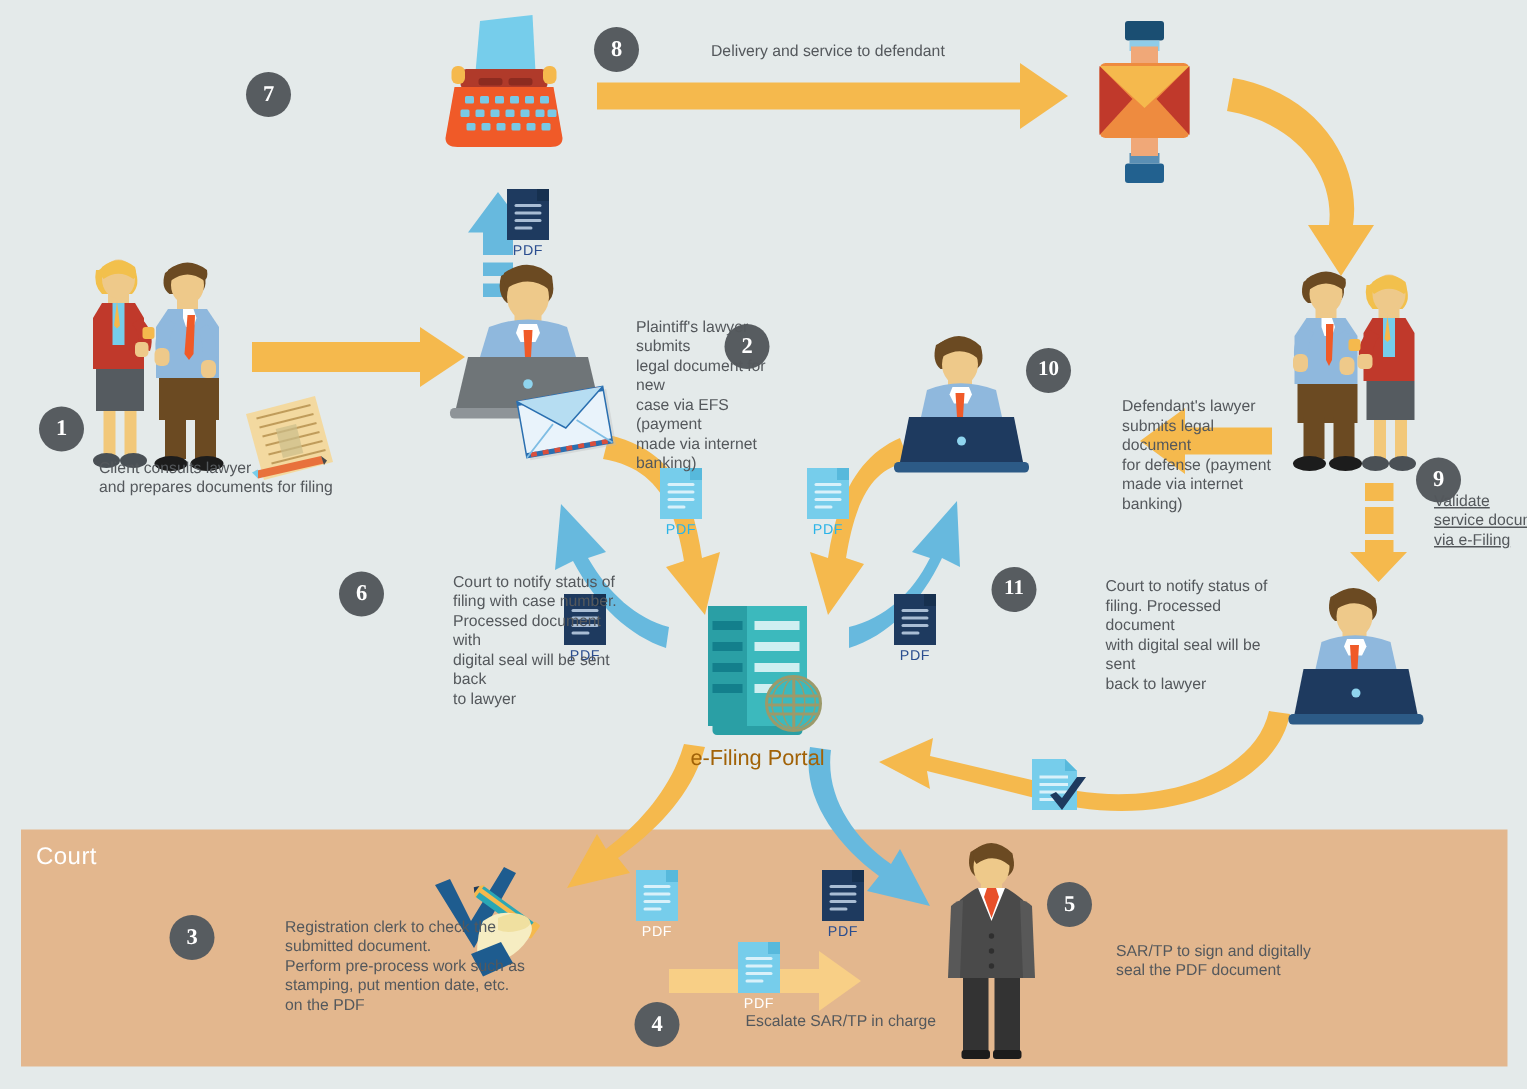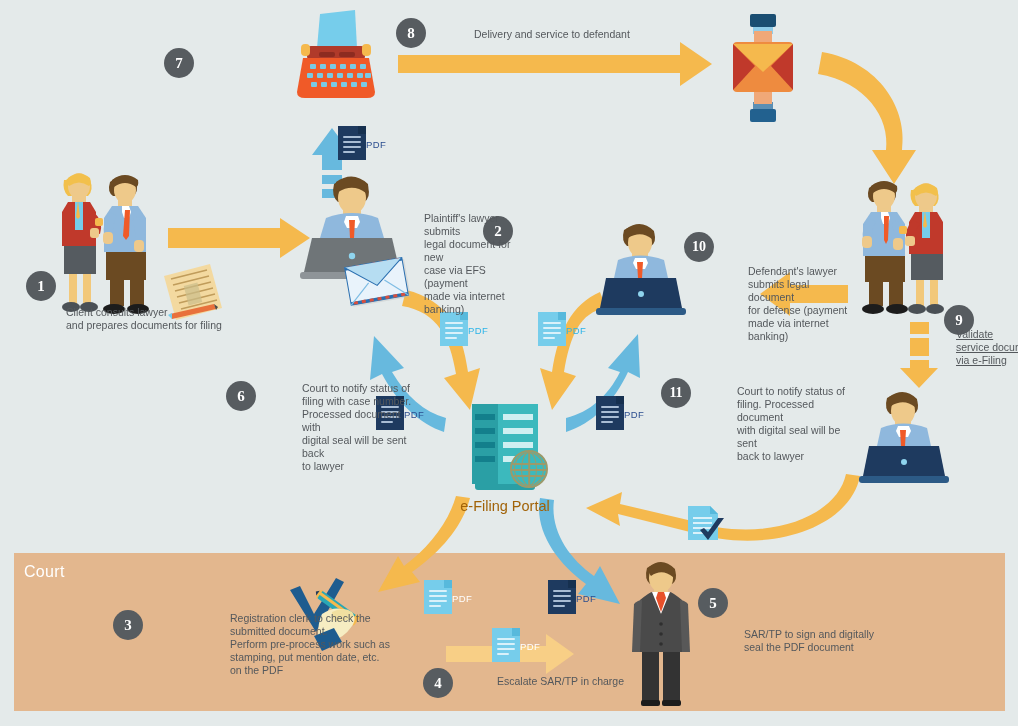--- a/index.html
+++ b/index.html
@@ -33,21 +33,21 @@
   .bullet.b10,.bullet.b11{font-size:14px;}
 
   
   .cap{
     color:#54585c;font-size:10.5px;line-height:13px;
     white-space:pre-line;
     padding-left:40px;
   }
 
   
-  .pdfwrap{display:flex;align-items:center;}
+  .pdfwrap{display:flex;flex-direction:column;align-items:center;}
   .pdfdoc{position:relative;width:28px;height:34px;}
   .pdfdoc .body{position:absolute;left:0;top:0;width:28px;height:34px;}
   .pdfdoc .fold{position:absolute;right:0;top:0;width:8px;height:8px;}
   .pdfdoc .ln{position:absolute;height:2px;border-radius:1px;}
   .pdflabel{font-size:9.5px;margin-top:2px;letter-spacing:.4px;}
 
   
   .pdf-dark .body{background:#1e3a5f;}
   .pdf-dark .fold{background:#16304f;}
   .pdf-dark .ln{background:#a9bdd4;}
@@ -552,21 +552,21 @@
 and prepares documents for filing</div>
 
   <div class="abs bullet" style="left:483px;top:216px;">2</div>
   <div class="abs cap" style="left:384px;top:212px;width:98px;">Plaintiff's lawyer submits
 legal document for new
 case via EFS (payment
 made via internet
 banking)</div>
 
   <div class="abs bullet" style="left:113px;top:610px;">3</div>
-  <div class="abs cap" style="left:150px;top:612px;width:160px;margin-left:40px;">Registration clerk to check the
+  <div class="abs cap" style="left:150px;top:612px;width:160px;">Registration clerk to check the
 submitted document.
 Perform pre-process work such as
 stamping, put mention date, etc.
 on the PDF</div>
 
   <div class="abs bullet" style="left:423px;top:668px;">4</div>
   <div class="abs cap" style="left:457px;top:675px;width:180px;">Escalate SAR/TP in charge</div>
 
   <div class="abs bullet" style="left:698px;top:588px;">5</div>
   <div class="abs cap" style="left:704px;top:628px;width:130px;">SAR/TP to sign and digitally

